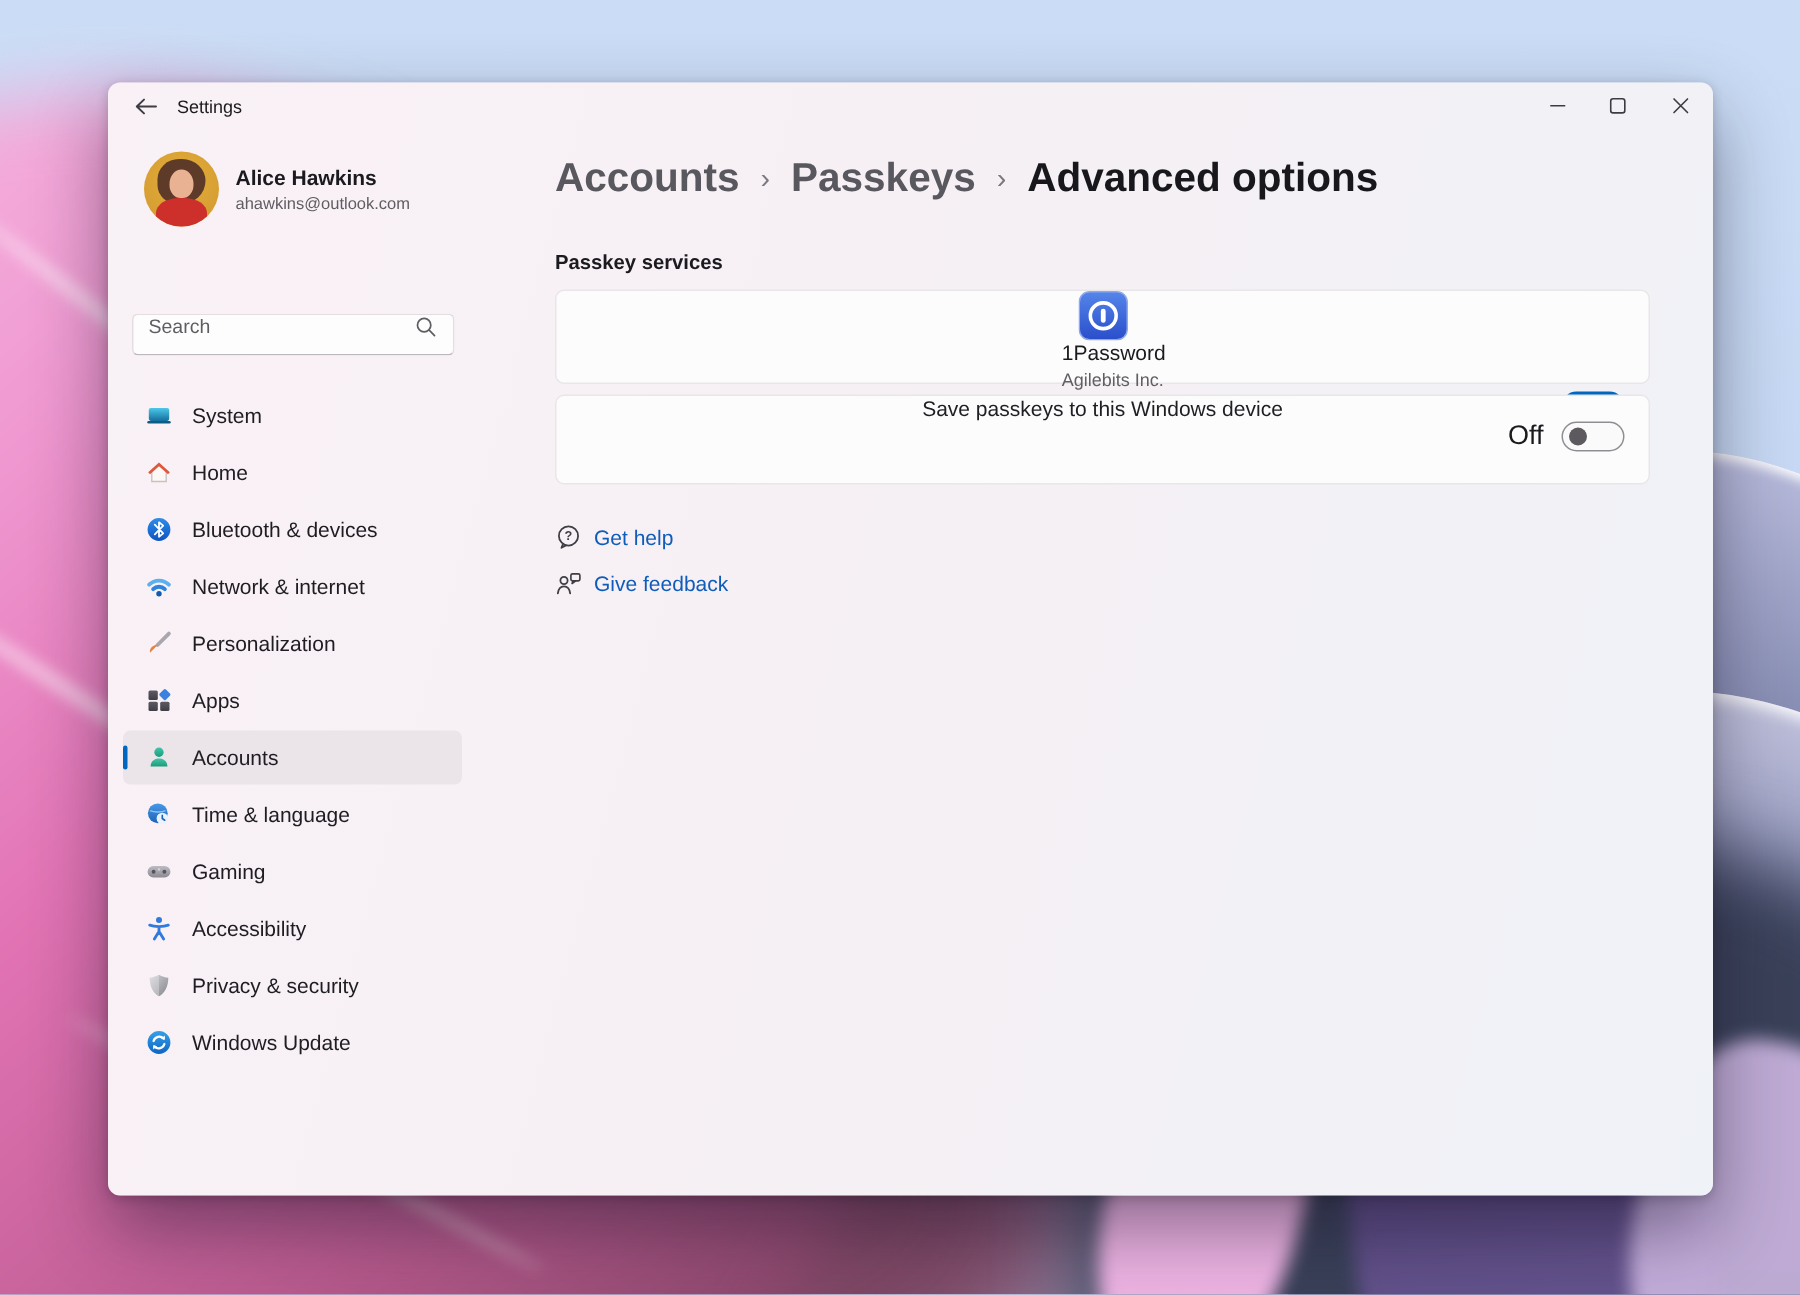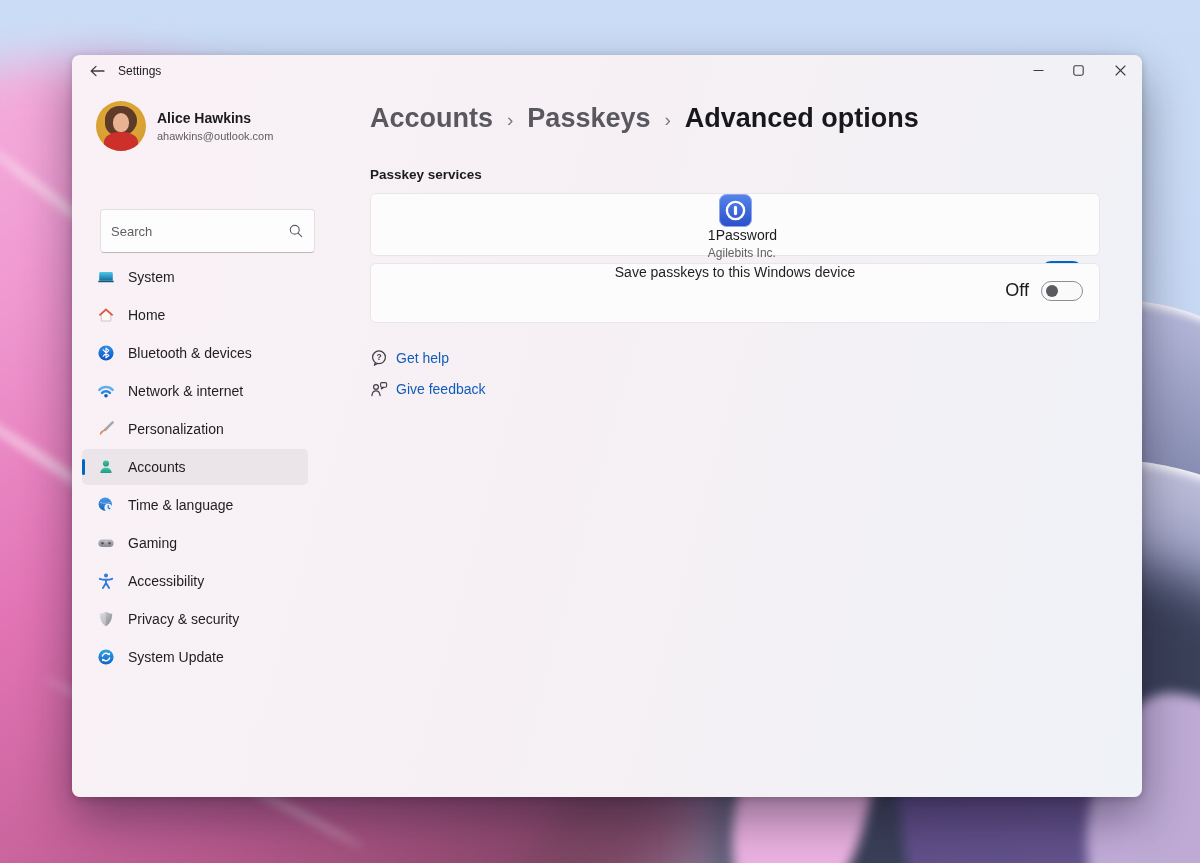--- a/index.html
+++ b/index.html
@@ -61,23 +61,23 @@
   .avatar .hair { position:absolute; left:9px; top:5px; width:32px; height:30px; border-radius:48% 52% 55% 45%;
     background:#5e3a28; }
   .avatar .face { position:absolute; left:17px; top:12px; width:16px; height:19px; border-radius:50% 50% 46% 46%;
     background:#e8b293; }
   .avatar .shirt { position:absolute; left:8px; top:31px; width:34px; height:22px; border-radius:45% 45% 0 0;
     background:#cd2f2a; }
   .profile-text { margin-left:11px; }
   .profile-name { font-size:14px; font-weight:700; color:#1b1b1f; }
   .profile-email { font-size:11px; color:#5f5d62; margin-top:4px; }
 
-  .searchbox { position:absolute; left:28px; top:122px; width:215px; height:44px;
+  .searchbox { position:absolute; left:16px; top:122px; width:215px; height:28px;
     background:#fefdfe; border:1px solid #e4dee3; border-bottom:1px solid #bdb8bd; border-radius:4px;
-    display:flex; align-items:center; padding:0 10px; }
+    display:flex; align-items:flex-start; padding:0 10px; }
   .searchbox input { flex:1; border:none; outline:none; background:transparent;
     font-size:13px; color:#3a383d; font-family:inherit; }
   .searchbox input::placeholder { color:#5f5d62; }
 
   .nav { position:absolute; left:10px; top:172px; width:226px; }
   .nav-item { position:relative; height:36px; margin-bottom:2px; border-radius:5px;
     display:flex; align-items:center; cursor:pointer; }
   .nav-item.selected { background:#ebe4e9; }
   .nav-item .sel-pill { display:none; }
   .nav-item.selected .sel-pill { display:block; position:absolute; left:0; top:10px; width:3px; height:16px;
@@ -268,20 +268,30 @@
 
       <div class="nav-item">
 
         <svg class="nav-icon" viewBox="0 0 18 18">
           <path d="M8 10 L15.6 2.4" stroke="#a9a6ad" stroke-width="2.5" stroke-linecap="round"></path>
           <path d="M8.4 9.6 L3 15.2 C2.4 12.4 4.6 10 8.4 9.6 Z" fill="#e8823c"></path>
         </svg>
         <span class="nav-label">Personalization</span>
       </div>
 
+      <div class="nav-item">
+
+        <svg class="nav-icon" viewBox="0 0 18 18">
+          <rect x="2" y="2.4" width="6.2" height="6.2" rx="1" fill="url(#gapps)"></rect>
+          <rect x="2" y="9.8" width="6.2" height="6.2" rx="1" fill="url(#gapps)"></rect>
+          <rect x="9.8" y="9.8" width="6.2" height="6.2" rx="1" fill="url(#gapps)"></rect>
+          <rect x="10" y="2.2" width="5.8" height="5.8" rx="1" transform="rotate(45 12.9 5.1)" fill="#3b82e0"></rect>
+        </svg>
+        <span class="nav-label">Apps</span>
+      </div>
 
       <div class="nav-item selected">
         <div class="sel-pill"></div>
         <svg class="nav-icon" viewBox="0 0 18 18">
           <circle cx="9" cy="5.5" r="3.1" fill="url(#gacct)"></circle>
           <path d="M3.4 15 C3.4 11.6 5.9 9.7 9 9.7 C12.1 9.7 14.6 11.6 14.6 15 Z" fill="url(#gacct)"></path>
         </svg>
         <span class="nav-label">Accounts</span>
       </div>
 
@@ -327,21 +337,21 @@
 
       <div class="nav-item">
 
         <svg class="nav-icon" viewBox="0 0 18 18">
           <circle cx="9" cy="9" r="7.6" fill="url(#gupd)"></circle>
           <path d="M5.4 8 A3.9 3.9 0 0 1 12 6.4" stroke="#ffffff" stroke-width="1.5" fill="none" stroke-linecap="round"></path>
           <path d="M12.9 4.4 L12.9 7.2 L10.2 6.5 Z" fill="#ffffff"></path>
           <path d="M12.6 10 A3.9 3.9 0 0 1 6 11.6" stroke="#ffffff" stroke-width="1.5" fill="none" stroke-linecap="round"></path>
           <path d="M5.1 13.6 L5.1 10.8 L7.8 11.5 Z" fill="#ffffff"></path>
         </svg>
-        <span class="nav-label">System Update</span>
+        <span class="nav-label">Windows Update</span>
       </div>
 
     </div>
   </div>
 
   <div class="main">
 
     <div class="breadcrumb">
       <span class="crumb">Accounts</span>
       <span class="crumb-sep">›</span>

